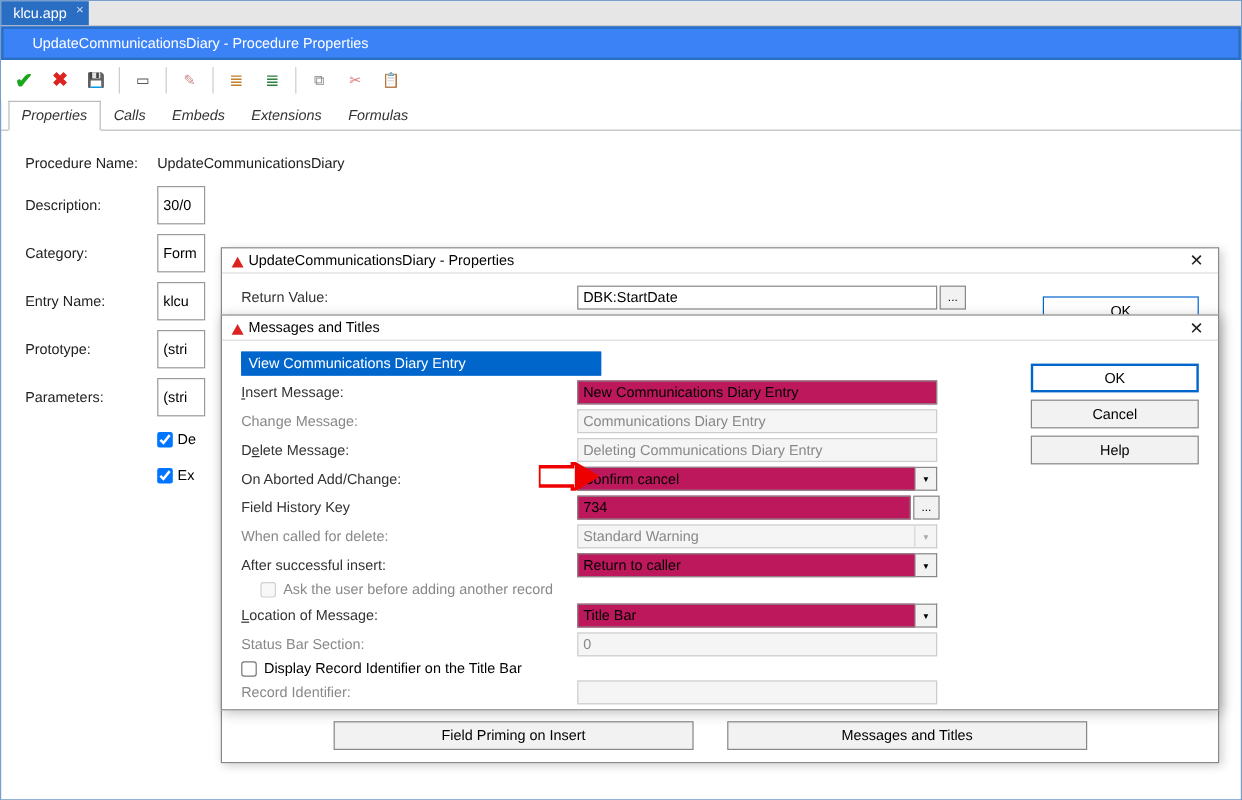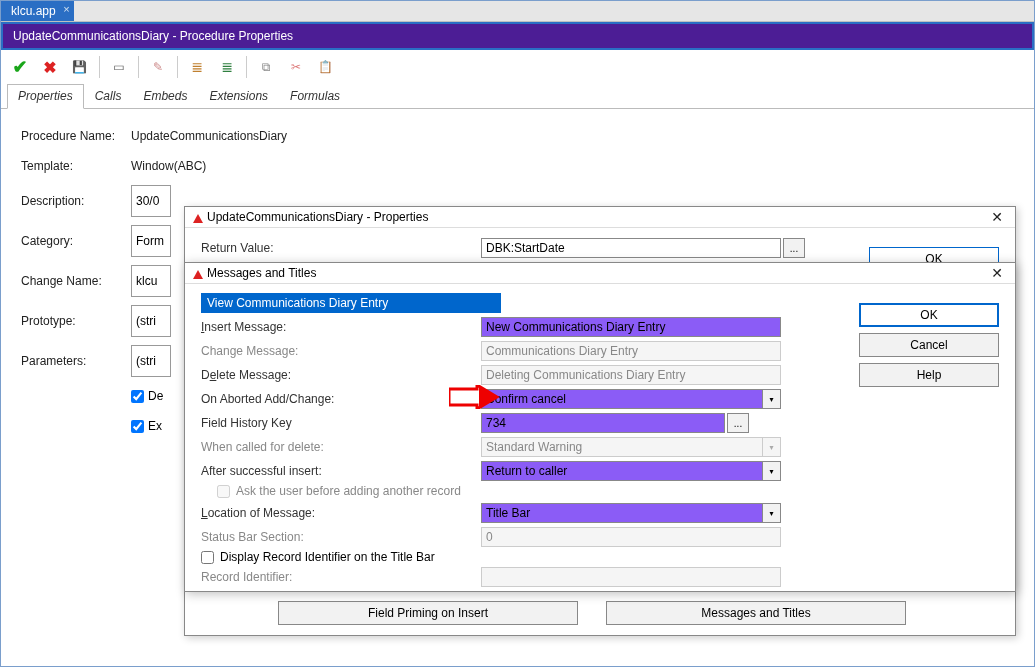--- a/index.html
+++ b/index.html
@@ -4,21 +4,21 @@
 <style>
 * { box-sizing: border-box; margin: 0; padding: 0; font-family: "Segoe UI", Tahoma, sans-serif; font-size: 12px; }
 body { background: #fff; width: 1035px; height: 667px; overflow: hidden; position: relative; }
 
 .outer-frame { border: 1px solid #7a9ecc; width: 100%; height: 100%; background: #fff; }
 
 .tab-bar { background: #e6e6e6; display: flex; border-bottom: 1px solid #c0c0c0; }
 .file-tab { background: #2a6ec4; color: #fff; padding: 3px 18px 3px 10px; position: relative; font-size: 12px; }
 .file-tab .close { position: absolute; right: 4px; top: 2px; font-size: 11px; color: #d0e0f0; cursor: pointer; }
 
-.title-bar { background: #4c1d95; color: #fff; padding: 5px 10px; border: 2px solid #2a6ec4; }
+.title-bar { background: #3b82f6; color: #fff; padding: 5px 24px; border: 2px solid #2a6ec4; }
 
 .toolbar { display: flex; align-items: center; gap: 8px; padding: 6px 8px; background: #fff; }
 .toolbar .sep { width: 1px; height: 22px; background: #ccc; }
 .toolbar .tbtn { width: 22px; height: 22px; display: inline-flex; align-items: center; justify-content: center; cursor: pointer; }
 .icon-check { color: #1aa61a; font-size: 18px; font-weight: bold; }
 .icon-x { color: #d22; font-size: 16px; font-weight: bold; }
 .icon-save { color: #2a6ec4; }
 .icon-win { color: #555; }
 .icon-edit { color: #c88; }
 .icon-col1 { color: #c08030; font-size: 14px;}
@@ -57,21 +57,21 @@
 .dlg1-bottom-btns { position: absolute; bottom: 10px; left: 16px; right: 32px; display: flex; gap: 28px; justify-content: center; }
 .wide-btn { border: 1px solid #888; background: #f2f2f2; padding: 4px 40px; cursor: pointer; flex:1; text-align:center; max-width: 300px;}
 
 
 .dlg2 { position: absolute; left: 184px; top: 262px; width: 832px; height: 330px; background: #fff; border: 1px solid #888; box-shadow: 2px 2px 10px rgba(0,0,0,0.25); z-index: 20; }
 .dlg2 .dlg-body { padding: 8px 16px; position: relative; }
 .d2row { display: flex; align-items: center; margin-bottom: 2px; height: 22px; }
 .d2label { width: 280px; color: #333; }
 .d2label.dim { color: #888; }
 .d2label u { text-decoration: underline; }
-.d2input { border: 1px solid #888; padding: 2px 4px; height: 20px; width: 300px; background: #8b5cf6; font-size: 12px; }
+.d2input { border: 1px solid #888; padding: 2px 4px; height: 20px; width: 300px; background: #be185d; font-size: 12px; }
 .d2input.sel { background: #0066cc; color: #fff; border: 2px solid #0066cc; }
 .d2read { border: 1px solid #ccc; padding: 2px 4px; height: 20px; width: 300px; background: #f5f5f5; color: #888; font-size: 12px; }
 .d2select { display: inline-flex; align-items: center; }
 .d2select .d2input { width: 282px; }
 .d2select .drop { width: 18px; height: 20px; border: 1px solid #888; border-left: none; background: #f2f2f2; display: inline-flex; align-items: center; justify-content: center; font-size: 8px; cursor: pointer; }
 .d2select.dim .d2input { background: #f5f5f5; color:#888; border-color:#ccc; }
 .d2select.dim .drop { border-color:#ccc; background:#f5f5f5; color:#aaa; cursor:default;}
 
 .dlg2-btns { position: absolute; right: 16px; top: 40px; display: flex; flex-direction: column; gap: 6px; }
 .std-btn { width: 140px; height: 24px; border: 1px solid #888; background: #f2f2f2; cursor: pointer; display: inline-flex; align-items: center; justify-content: center; }
@@ -144,33 +144,29 @@
     <div class="mtab">Extensions</div>
     <div class="mtab">Formulas</div>
   </div>
 
   <div class="form-area">
     <div class="frow">
       <div class="flabel">Procedure Name:</div>
       <div class="ftext">UpdateCommunicationsDiary</div>
     </div>
     <div class="frow">
-      <div class="flabel">Template:</div>
-      <div class="ftext">Window(ABC)</div>
-    </div>
-    <div class="frow">
       <div class="flabel">Description:</div>
       <input class="finput partial" value="30/0" style="">
     </div>
     <div class="frow">
       <div class="flabel">Category:</div>
       <input class="finput partial" value="Form" style="">
     </div>
     <div class="frow">
-      <div class="flabel">Change Name:</div>
+      <div class="flabel">Entry Name:</div>
       <input class="finput partial" value="klcu" style="">
     </div>
     <div class="frow">
       <div class="flabel">Prototype:</div>
       <input class="finput partial" value="(stri" style="">
     </div>
     <div class="frow">
       <div class="flabel">Parameters:</div>
       <input class="finput partial" value="(stri" style="">
     </div>
@@ -240,21 +236,21 @@
     <div class="d2row">
       <div class="d2label">On Aborted Add/Change:</div>
       <div class="d2select">
         <input class="d2input" value="Confirm cancel" style="">
         <span class="drop">▾</span>
       </div>
     </div>
     <div class="d2row">
       <div class="d2label">Field History Key</div>
       <div class="dinput-wrap">
-        <input class="d2input" style="width: 244px;" value="734">
+        <input class="d2input" style="width: 278px;" value="734">
         <span class="dotbtn">...</span>
       </div>
     </div>
     <div class="d2row">
       <div class="d2label dim">When called for delete:</div>
       <div class="d2select dim">
         <input class="d2input" disabled="" value="Standard Warning" style="">
         <span class="drop">▾</span>
       </div>
     </div>

